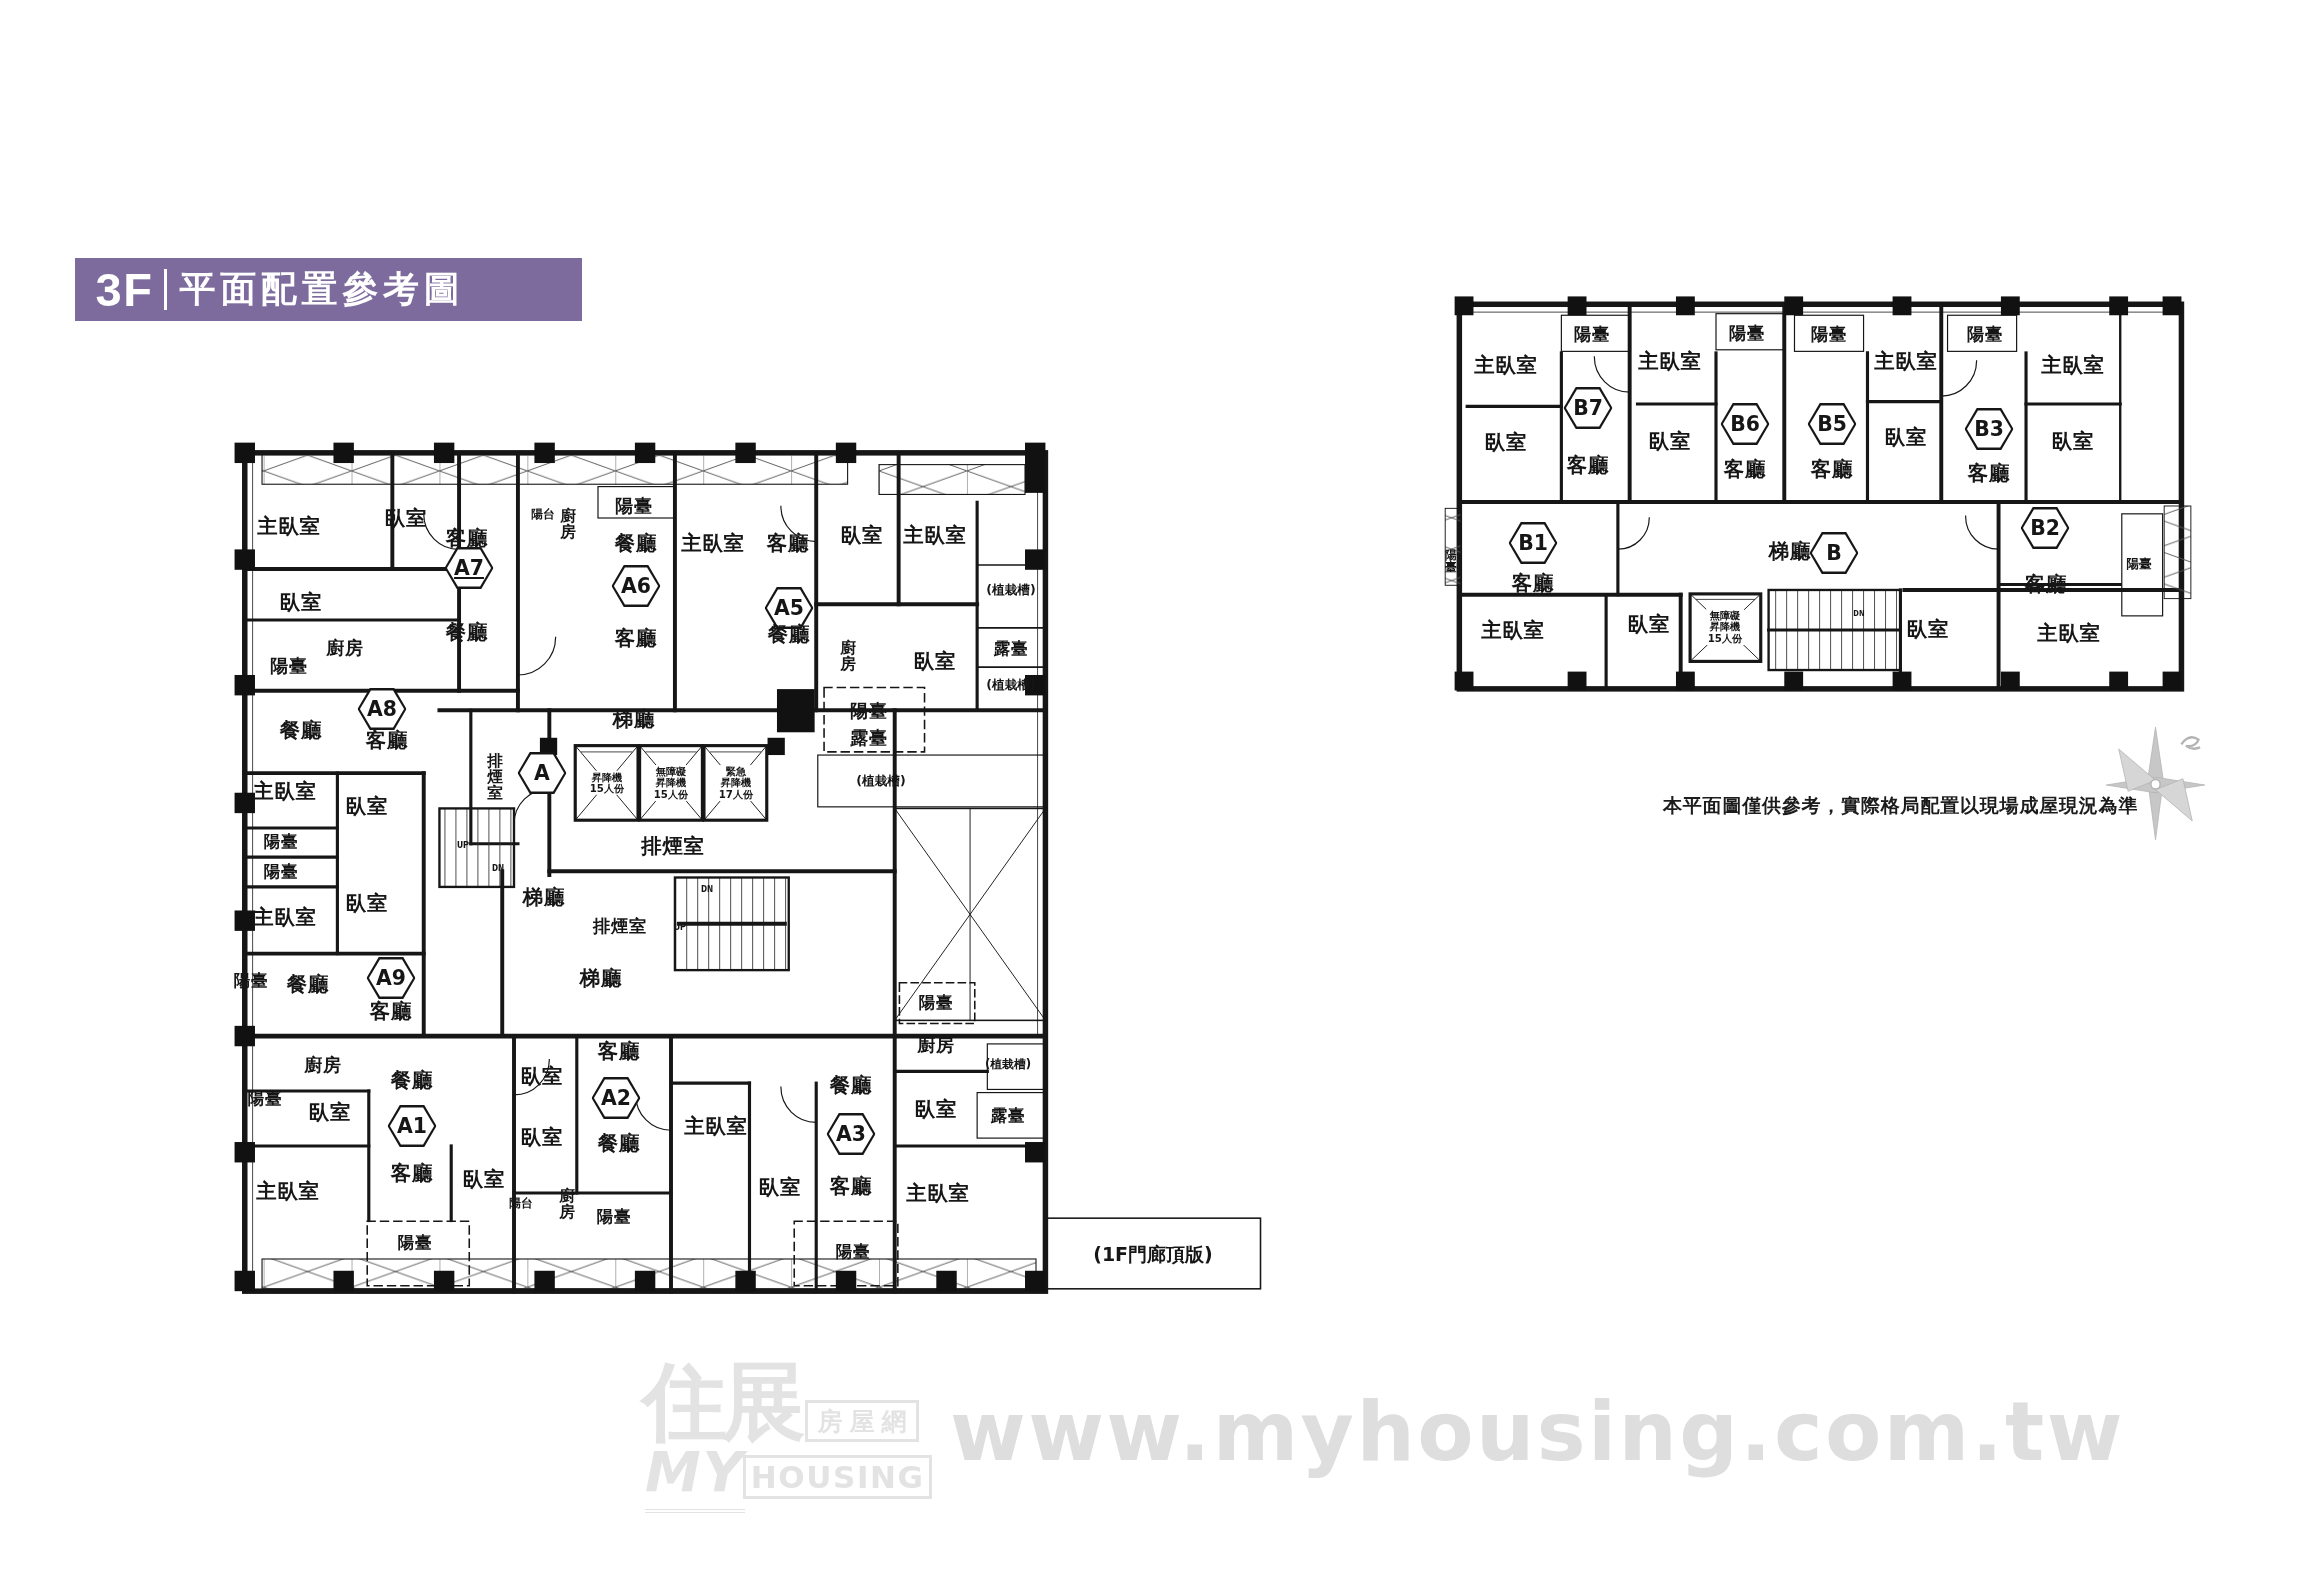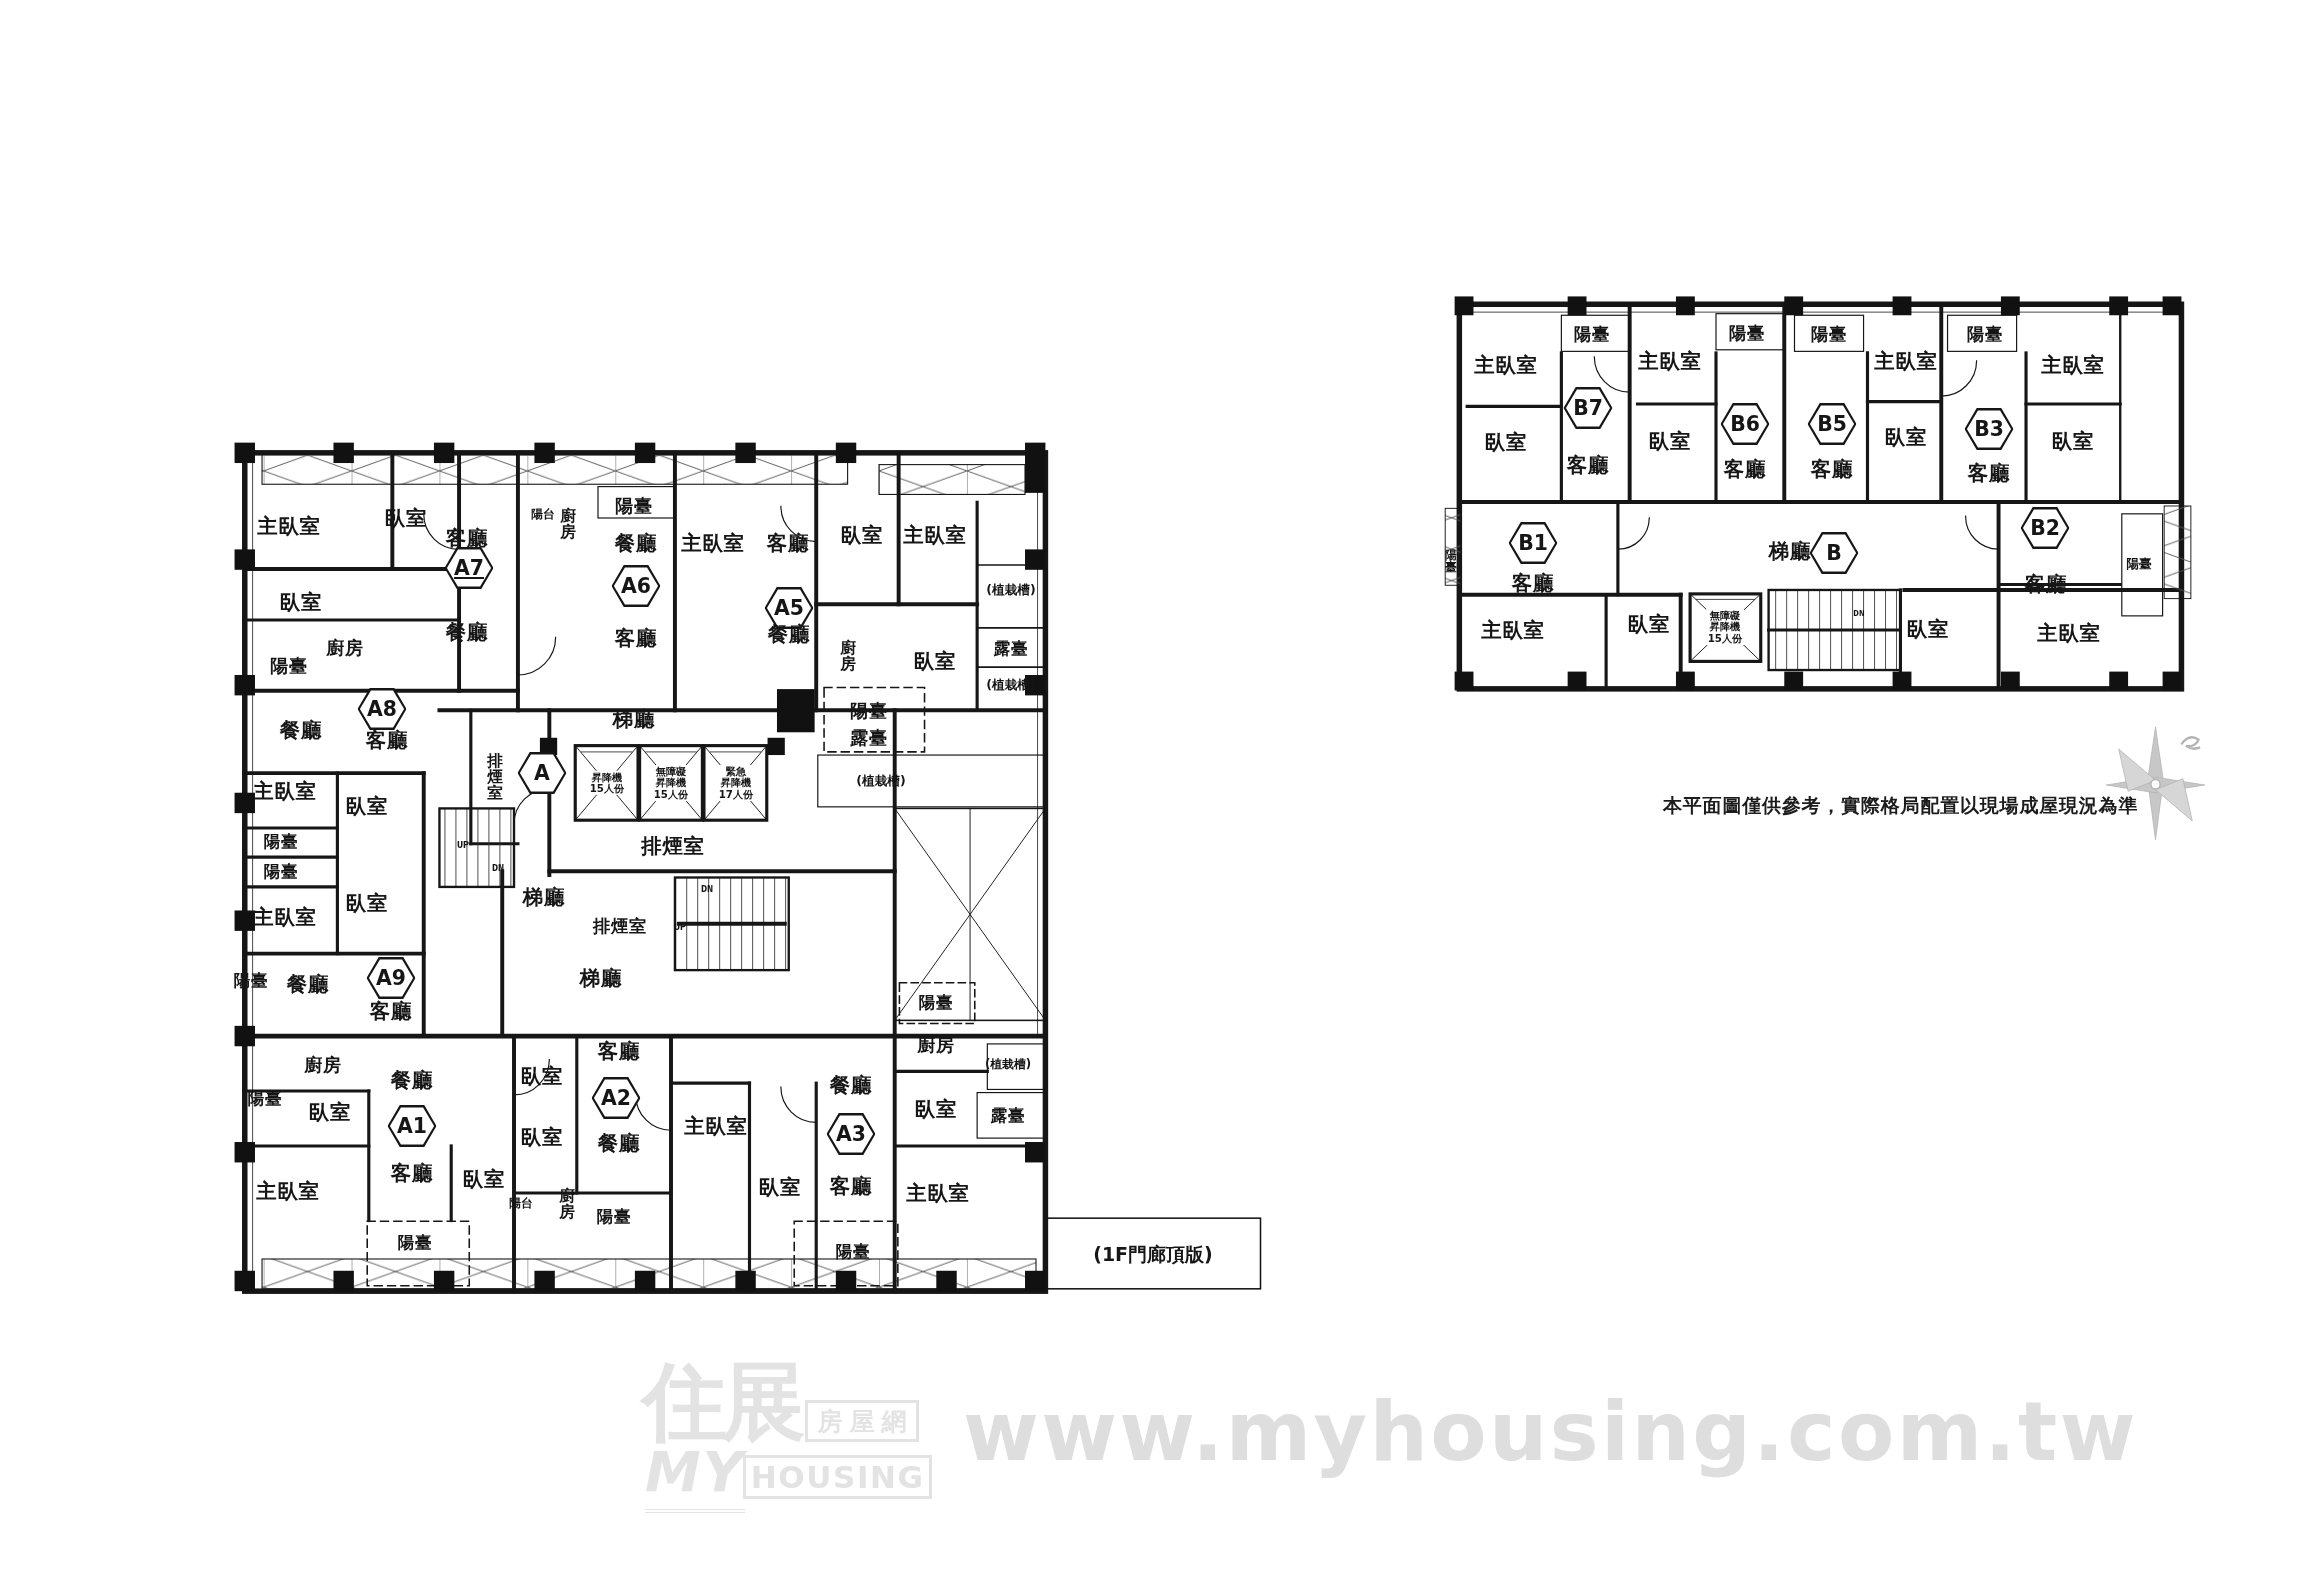--- a/index.html
+++ b/index.html
@@ -50,28 +50,33 @@
       align-items:center;color:#e3e3e3;z-index:8;}
   .wm-logo{position:relative;width:302px;height:161px;flex:none;}
   .wm-zhan{position:absolute;left:0;top:-6.3px;font-size:85px;font-weight:800;
            letter-spacing:-6.3px;font-family:"Liberation Serif",serif;}
   .wm-box{position:absolute;left:163px;top:49px;font-size:25px;font-weight:700;
           letter-spacing:7px;border:3.1px solid #e3e3e3;padding:1.6px 3.1px 1.6px 9.4px;}
   .wm-my{position:absolute;left:3.1px;top:88px;font-size:56px;font-weight:800;
          font-style:italic;letter-spacing:1.6px;border-bottom:4.7px double #e3e3e3;padding-bottom:4.7px;}
   .wm-housing{position:absolute;left:101px;top:104px;font-size:31px;font-weight:800;
               letter-spacing:1.6px;border:3.1px solid #e3e3e3;padding:0.8px 4.7px;}
-  .wm-url{font-size:82px;font-weight:600;letter-spacing:2.4px;margin-left:19px;
+  .wm-url{font-size:82px;font-weight:600;letter-spacing:2.4px;margin-left:6px;
           color:#dedede;font-family:"DejaVu Sans",sans-serif;white-space:nowrap;}
 </style>
 </head>
 <body>
 
 <div class="page">
 
+  <div class="banner">
+    <span class="floor">3F</span>
+    <span class="sep"></span>
+    <span class="name">平面配置參考圖</span>
+  </div>
 
   <svg id="plan-a" class="plan-svg" width="1044" height="887" viewBox="283 553 1330 1130">
     <defs>
       <pattern id="xb" width="112" height="40" patternUnits="userSpaceOnUse">
         <path d="M0 0 L112 40 M112 0 L0 40 M0 0 V40" stroke="#555" stroke-width="1.2" fill="none"></path>
       </pattern>
       <pattern id="st" width="14" height="14" patternUnits="userSpaceOnUse">
         <path d="M7 0 V14" stroke="#333" stroke-width="1.1" fill="none"></path>
       </pattern>
     </defs>

